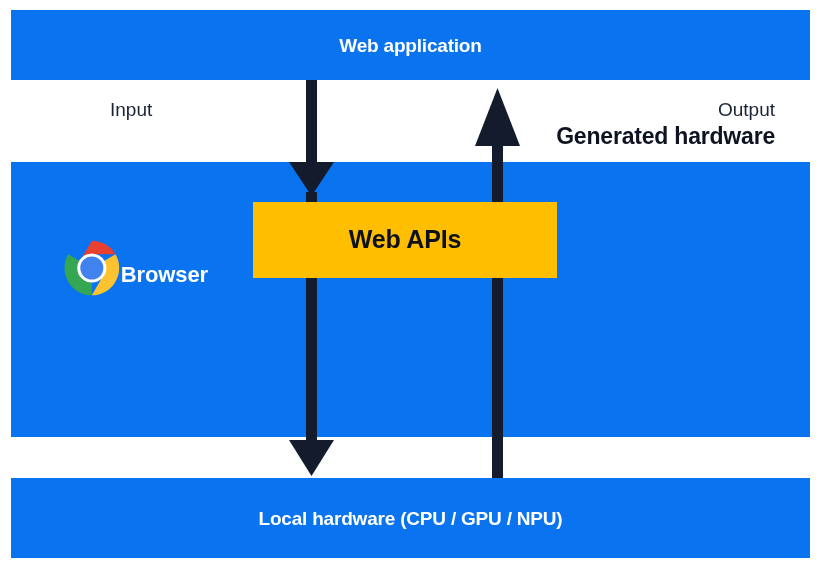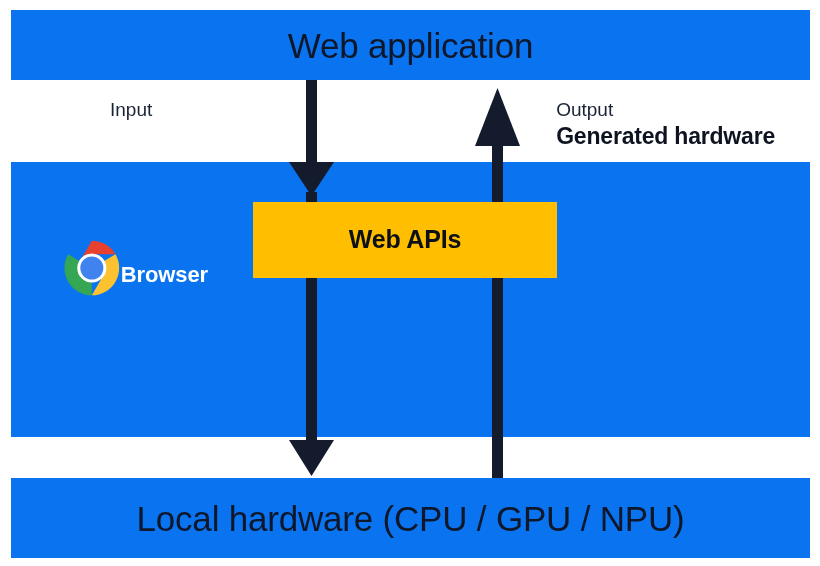--- a/index.html
+++ b/index.html
@@ -25,23 +25,23 @@
   .band {
     position: absolute;
     left: 11px;
     width: 799px;
     background: var(--blue, #0a73f0);
     display: flex;
     align-items: center;
     justify-content: center;
   }
   .band-label {
-    color: #0f172a;
-    font-weight: normal;
-    font-size: 35px;
+    color: #ffffff;
+    font-weight: bold;
+    font-size: 19px;
     letter-spacing: -0.2px;
     line-height: 1;
     text-align: center;
     white-space: nowrap;
   }
 
   #band-web-application { top: 10px;  height: 70px; }
   #band-browser         { top: 162px; height: 275px; justify-content: flex-start; align-items: flex-start; }
   #band-local-hardware  { top: 478px; height: 80px; }
 
@@ -111,21 +111,21 @@
     color: #1b2336;
   }
   .io-value {
     display: block;
     font-size: 23px;
     font-weight: bold;
     color: #0d1320;
     letter-spacing: -0.2px;
   }
   #io-input  { left: 110px; top: 98px; text-align: left; }
-  #io-output { right: 45px; top: 98px; }
+  #io-output { right: 45px; top: 98px; text-align: right; }
 </style>
 </head>
 <body>
 
 <div id="canvas">
 
   <div class="band" id="band-web-application">
     <span class="band-label">Web application</span>
   </div>
 

